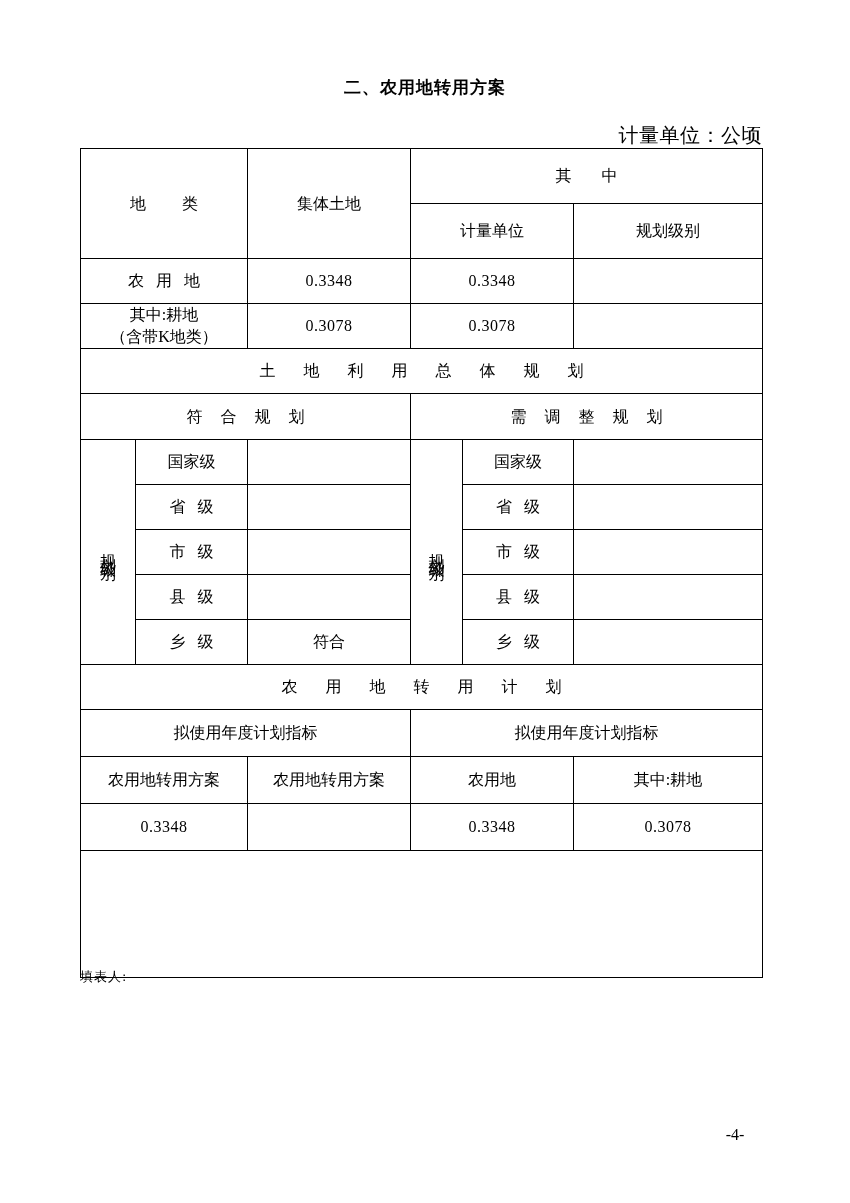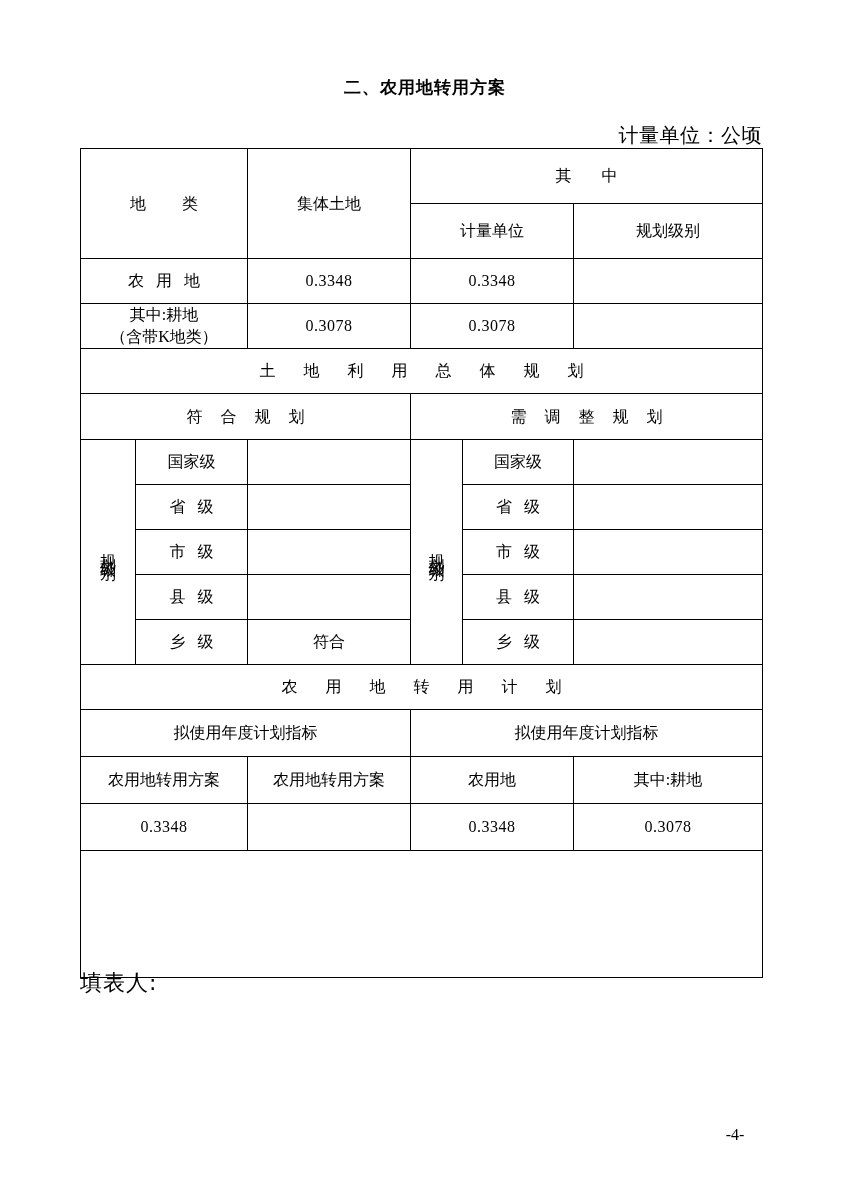--- a/index.html
+++ b/index.html
@@ -60,21 +60,21 @@
     display:inline-block;
     font-size:16px;
     line-height:1;
   }
   .two-line{line-height:1.25;font-size:15.5px;}
   .blank{height:126px;}
 
   
   .filler{
     position:absolute;left:80px;top:968px;
-    font-size:22px;
+    font-size:13px;
     font-family:"DejaVu Sans","Liberation Sans",sans-serif;
     letter-spacing:1px;
   }
   .page-num{
     position:absolute;left:0;top:1126px;width:850px;
     text-align:center;
     padding-right:10px;
     font-size:16px;
     font-family:"Liberation Serif","DejaVu Serif",serif;
   }

